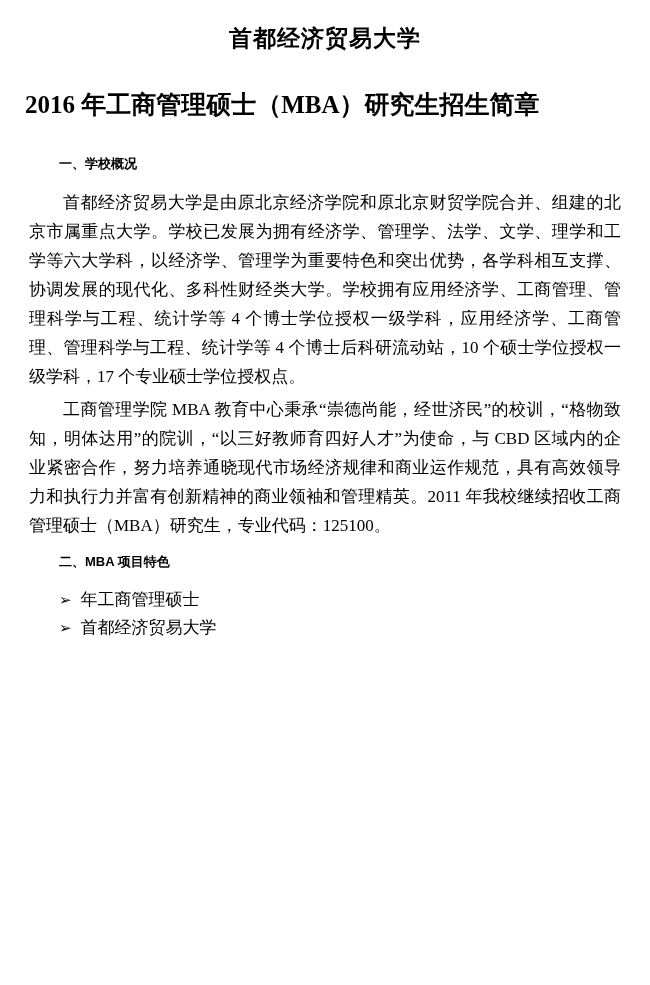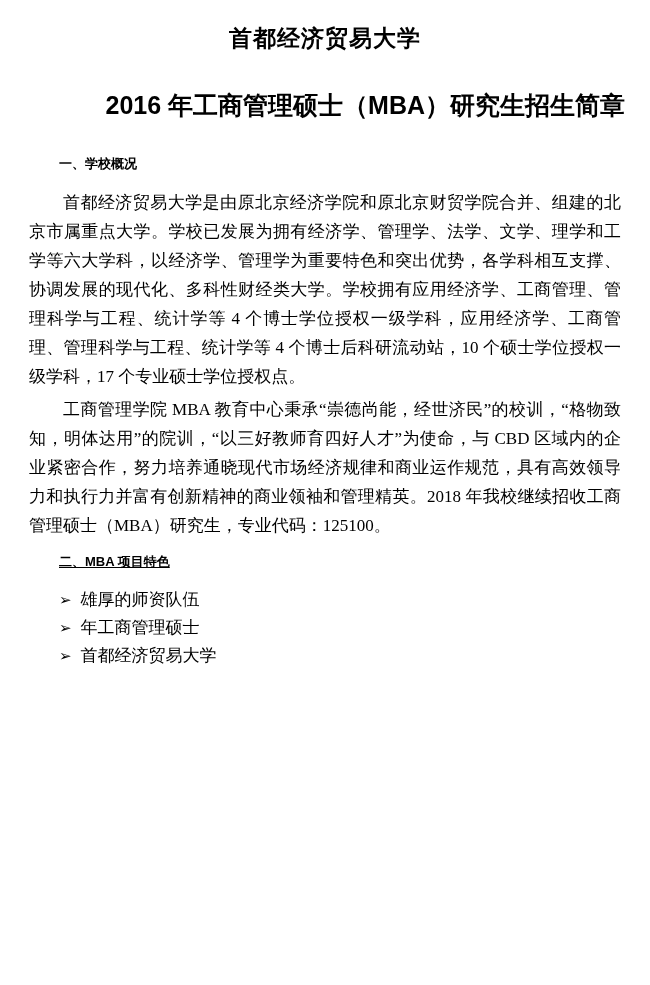--- a/index.html
+++ b/index.html
@@ -22,37 +22,36 @@
     margin: 0;
     text-align: center;
     font-family: "Liberation Sans", sans-serif;
     font-weight: bold;
     font-size: 23px;
     line-height: 28px;
     letter-spacing: 1px;
   }
   .doc-subtitle {
     margin: 36px 0 16px 0;
-    text-align: right;
-    font-family: Liberation Sans, sans-serif;
+    text-align: left;
+    font-family: Liberation Serif, serif;
     font-weight: bold;
     font-size: 25px;
     line-height: 34px;
   }
   .section-heading {
     margin: 32px 0 14px 0;
     padding-left: 34px;
     font-family: "Liberation Sans", sans-serif;
     font-weight: bold;
     font-size: 13px;
     line-height: 20px;
   }
   .section-heading.second {
     margin-top: 12px;
-    text-decoration: underline;
   }
   .body-para {
     margin: 4px;
     font-size: 17px;
     line-height: 29px;
     text-align: justify;
     text-indent: 34px;
     text-justify: inter-ideograph;
   }
   .feature-title {
@@ -73,27 +72,24 @@
 <div class="page">
 
   <h1 class="doc-title">首都经济贸易大学</h1>
 
   <h2 class="doc-subtitle">2016 年工商管理硕士（MBA）研究生招生简章</h2>
 
   <h3 class="section-heading">一、学校概况</h3>
 
   <p class="body-para">首都经济贸易大学是由原北京经济学院和原北京财贸学院合并、组建的北京市属重点大学。学校已发展为拥有经济学、管理学、法学、文学、理学和工学等六大学科，以经济学、管理学为重要特色和突出优势，各学科相互支撑、协调发展的现代化、多科性财经类大学。学校拥有应用经济学、工商管理、管理科学与工程、统计学等 4 个博士学位授权一级学科，应用经济学、工商管理、管理科学与工程、统计学等 4 个博士后科研流动站，10 个硕士学位授权一级学科，17 个专业硕士学位授权点。</p>
 
-  <p class="body-para">工商管理学院 MBA 教育中心秉承“崇德尚能，经世济民”的校训，“格物致知，明体达用”的院训，“以三好教师育四好人才”为使命，与 CBD 区域内的企业紧密合作，努力培养通晓现代市场经济规律和商业运作规范，具有高效领导力和执行力并富有创新精神的商业领袖和管理精英。2018 年我校继续招收工商管理硕士（MBA）研究生，专业代码：125100。</p>
+  <p class="body-para">工商管理学院 MBA 教育中心秉承“崇德尚能，经世济民”的校训，“格物致知，明体达用”的院训，“以三好教师育四好人才”为使命，与 CBD 区域内的企业紧密合作，努力培养通晓现代市场经济规律和商业运作规范，具有高效领导力和执行力并富有创新精神的商业领袖和管理精英。2011 年我校继续招收工商管理硕士（MBA）研究生，专业代码：125100。</p>
 
   <h3 class="section-heading second">二、MBA 项目特色</h3>
 
-  <div class="feature-title">
-    <span class="bullet-arrow">➢</span><span>雄厚的师资队伍</span>
-  </div>
 
   <div class="feature-title">
     <span class="bullet-arrow">➢</span><span>年工商管理硕士</span>
   </div>
 
   <div class="feature-title">
     <span class="bullet-arrow">➢</span><span>首都经济贸易大学</span>
   </div>
 
 </div>

